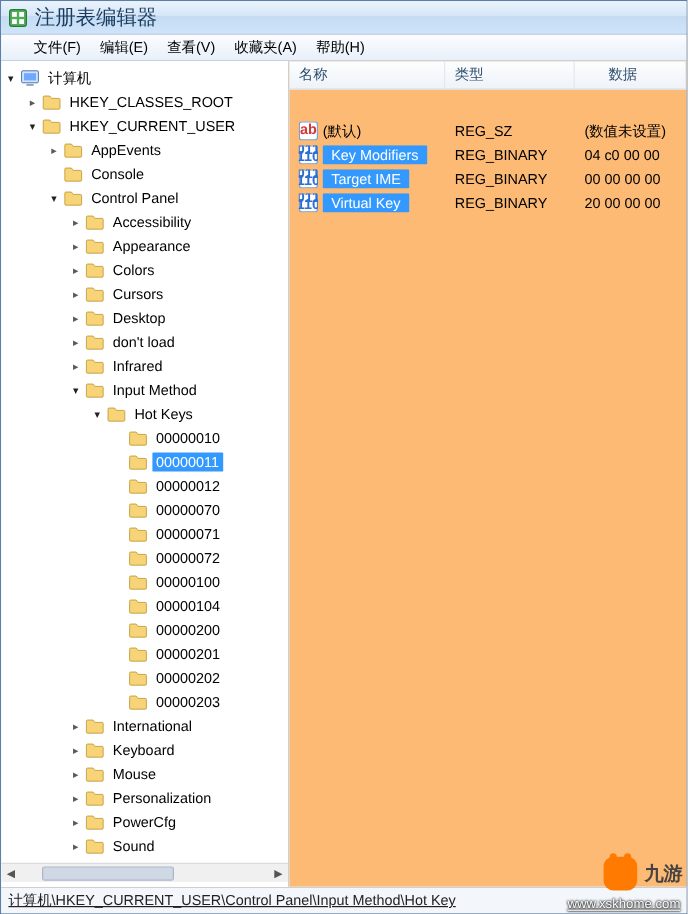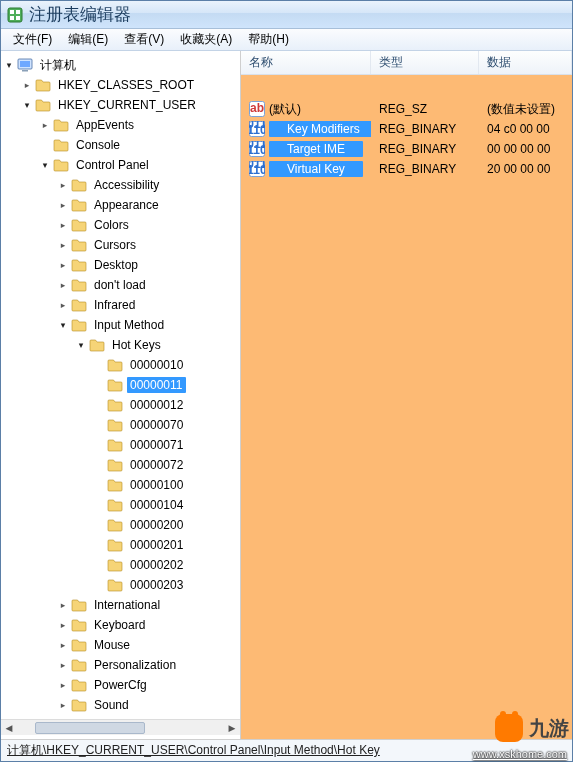--- a/index.html
+++ b/index.html
@@ -6,21 +6,21 @@
 html, body { width: 573px; height: 762px; overflow: hidden; }
 
 .window { width: 573px; height: 762px; display: flex; flex-direction: column; border: 1px solid #5b7fa7; background: #fff; }
 
 
 .titlebar { height: 28px; background: linear-gradient(#eaf3fc, #d5e6f8 45%, #c4dbf3 46%, #cfe4fb); display: flex; align-items: center; padding: 0 6px; border-bottom: 1px solid #a7bfd9; }
 .titlebar .app-icon { width: 16px; height: 16px; margin-right: 6px; }
 .titlebar .title { font-size: 17px; color: #1a3b5d; }
 
 
-.menubar { height: 22px; background: linear-gradient(#fbfcfe,#e8f0fa); border-bottom: 1px solid #c3d3e6; display: flex; align-items: center; padding: 0 4px; }
+.menubar { height: 22px; background: linear-gradient(#fbfcfe,#e8f0fa); border-bottom: 1px solid #c3d3e6; display: flex; align-items: center; padding: 0 19px; }
 .menubar .item { padding: 2px 8px; cursor: default; }
 
 
 .body { flex: 1; display: flex; min-height: 0; }
 .tree-pane { width: 240px; border-right: 1px solid #cfcfcf; overflow: auto; background: #fff; position: relative; }
 .list-pane { flex: 1; display: flex; flex-direction: column; background: #fdba74; overflow: hidden; gap: 24px; }
 
 
 .tree { padding: 4px 0 4px 2px; }
 .tree-row { display: flex; align-items: center; height: 20px; white-space: nowrap; }
@@ -35,42 +35,42 @@
 
 .hscroll { position: sticky; bottom: 0; height: 16px; background: #f0f0f0; border-top: 1px solid #dcdcdc; display: flex; align-items: center; }
 .hscroll .thumb { height: 12px; background: #cfd8e3; border: 1px solid #a9b8cb; border-radius: 2px; margin-left: 18px; width: 110px; }
 .hscroll .arrow { width: 16px; height: 14px; display: flex; align-items: center; justify-content: center; color: #555; font-size: 9px; }
 
 
 .cols { height: 24px; display: flex; align-items: center; background: linear-gradient(#fdfefe,#eef3f9); border-bottom: 1px solid #d9e1eb; }
 .cols .col { padding: 0 8px; border-right: 1px solid #e2e8f0; height: 100%; display: flex; align-items: center; color: #2d4d6f; }
 .c-name { width: 130px; }
 .c-type { width: 108px; }
-.c-data { flex: 1; }
+.c-data { flex: 1; margin-left: 20px; }
 
 
 .rows { flex: 1; overflow: auto; }
 .row { display: flex; align-items: center; height: 20px; }
 .row .cell { padding: 0 8px; overflow: hidden; text-overflow: ellipsis; white-space: nowrap; }
 .row .name-cell { width: 130px; display: flex; align-items: center; gap: 4px; }
 .row .type-cell { width: 108px; }
 .row .data-cell { flex: 1; }
-.row.sel .name-cell .val-label { background: #3399ff; color: #fff; padding: 1px 18px; border-radius: 1px; }
+.row.sel .name-cell .val-label { background: #3399ff; color: #fff; padding: 1px 7px; border-radius: 1px; }
 .val-icon { width: 16px; height: 16px; flex: none; }
 
 
 .status { height: 22px; border-top: 1px solid #cfcfcf; padding: 2px 6px; display: flex; align-items: center; background: #f3f7fb; font-size: 12px; color: #222; text-decoration: underline; }
 
 
 .watermark { position: absolute; right: 4px; bottom: 20px; display: flex; align-items: center; gap: 6px; pointer-events: none; }
 .watermark .logo { width: 28px; height: 28px; background: #ff7a00; border-radius: 8px; position: relative; }
 .watermark .logo::before, .watermark .logo::after { content:""; position:absolute; width:6px; height:6px; background:#ff7a00; border-radius:50%; top:-3px; }
 .watermark .logo::before { left: 5px; }
 .watermark .logo::after { right: 5px; }
-.watermark .text { font-size: 20px; font-weight: bold; color: #444; }
+.watermark .text { font-size: 16px; font-weight: bold; color: #444; }
 .watermark2 { position: absolute; right: 6px; bottom: 2px; color: #fff; font-size: 11px; text-shadow: 0 0 2px #000, 0 0 2px #000; text-decoration: underline; }
 
 .container { position: relative; width: 100%; height: 100%; }
 </style>
 </head>
 <body>
 <div class="container">
 
 <svg width="0" height="0" style="position:absolute">
   <defs>

